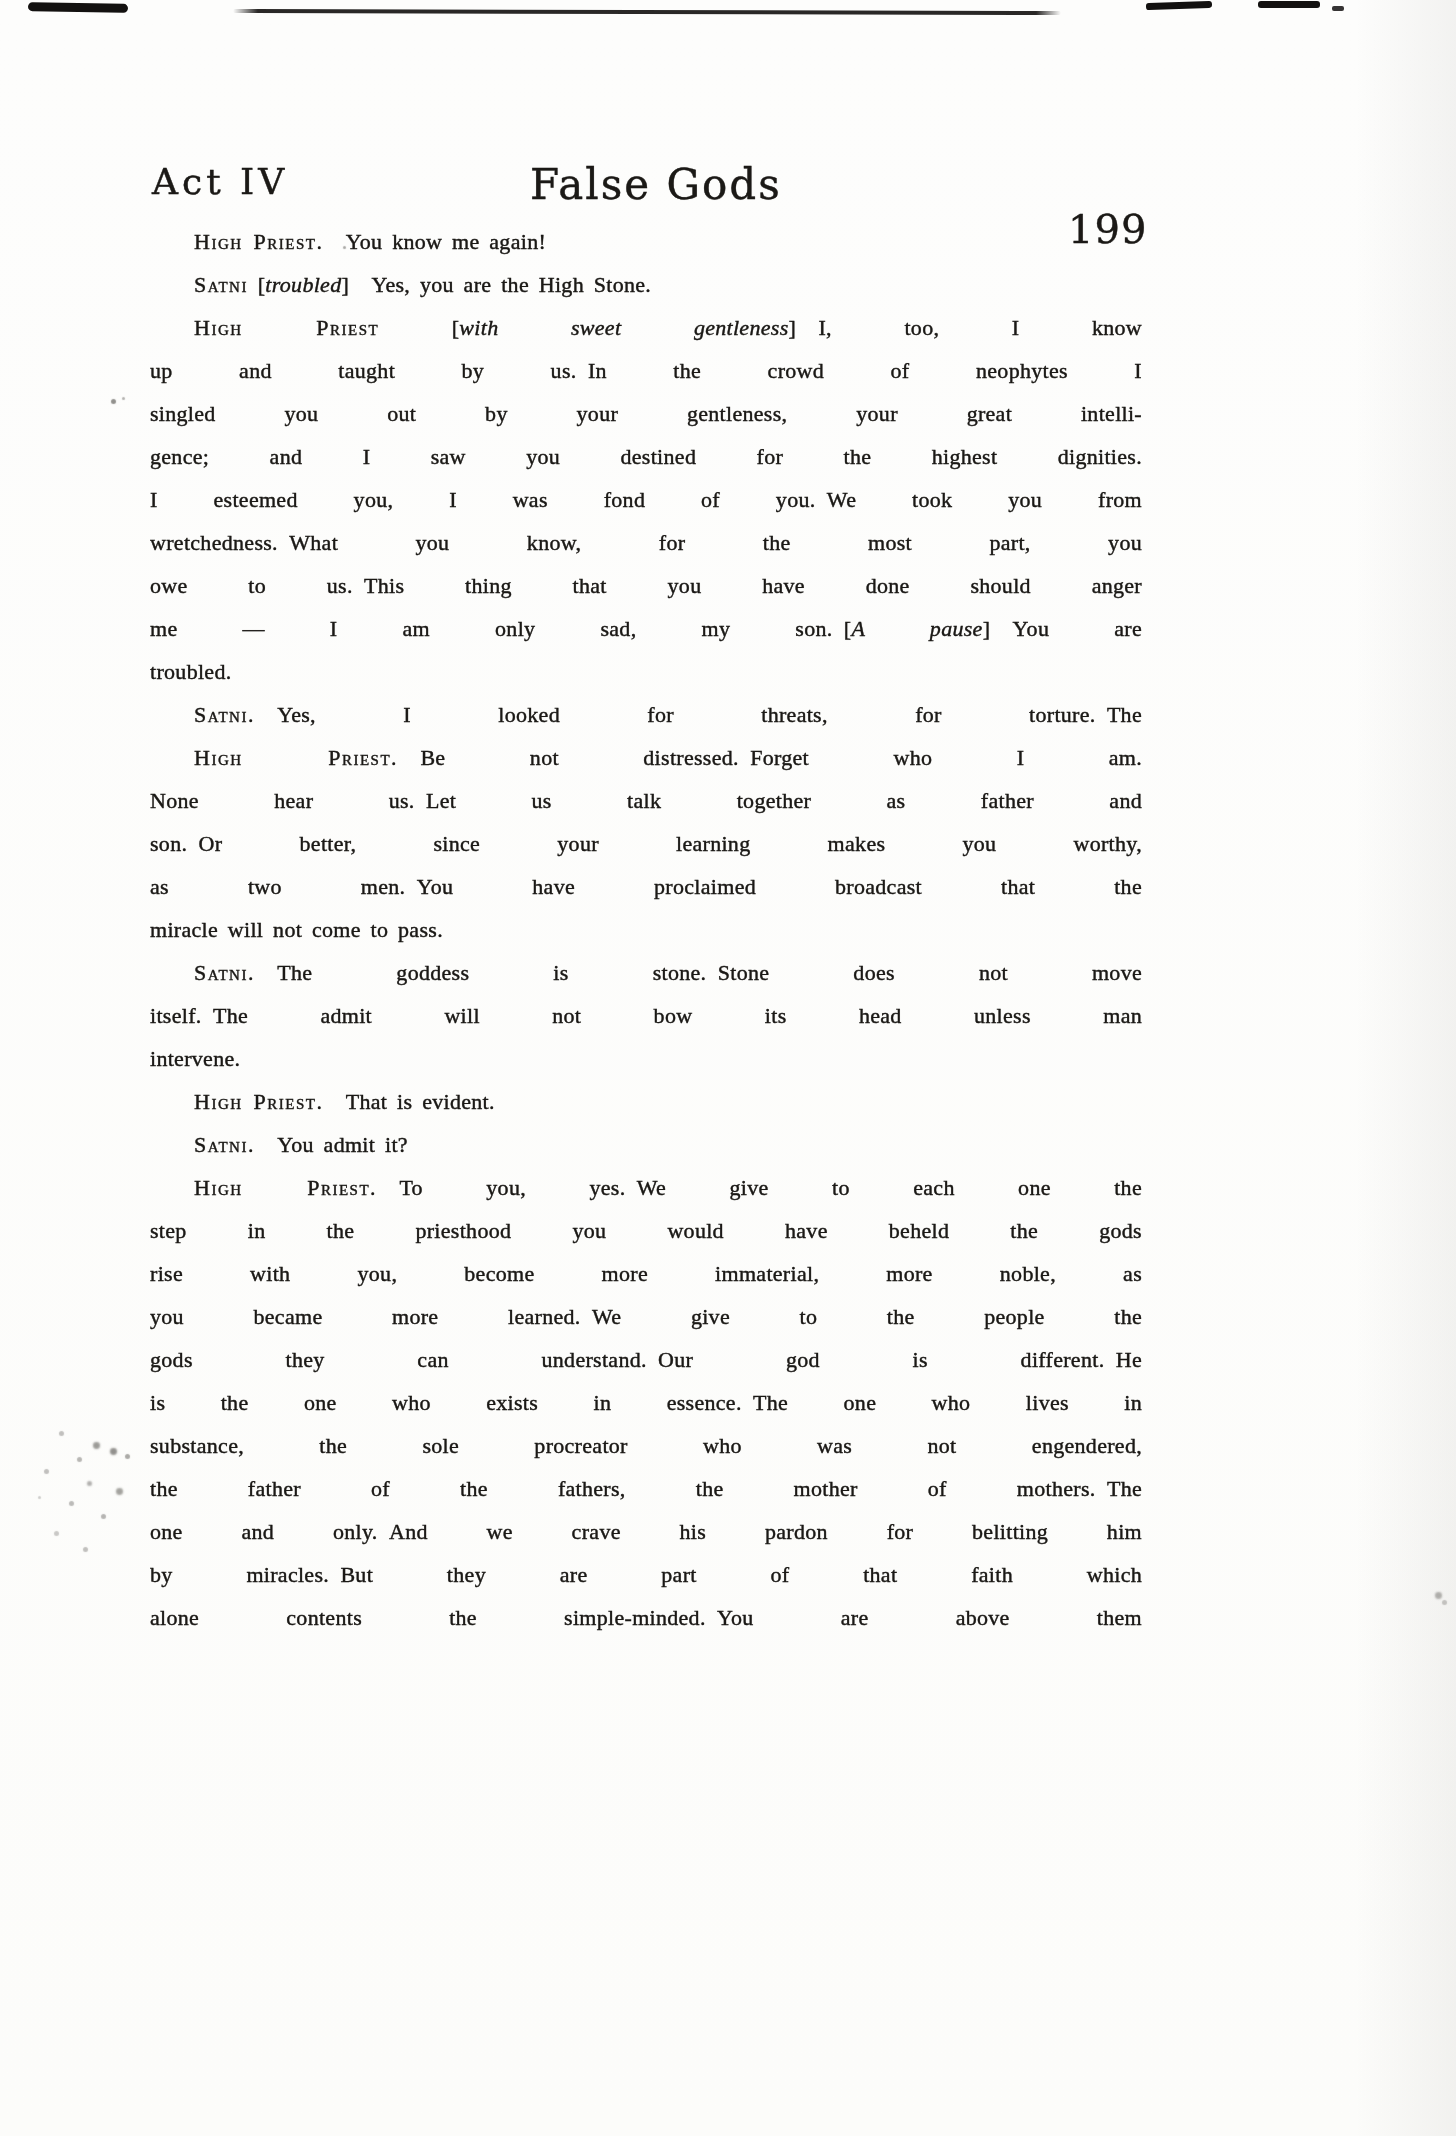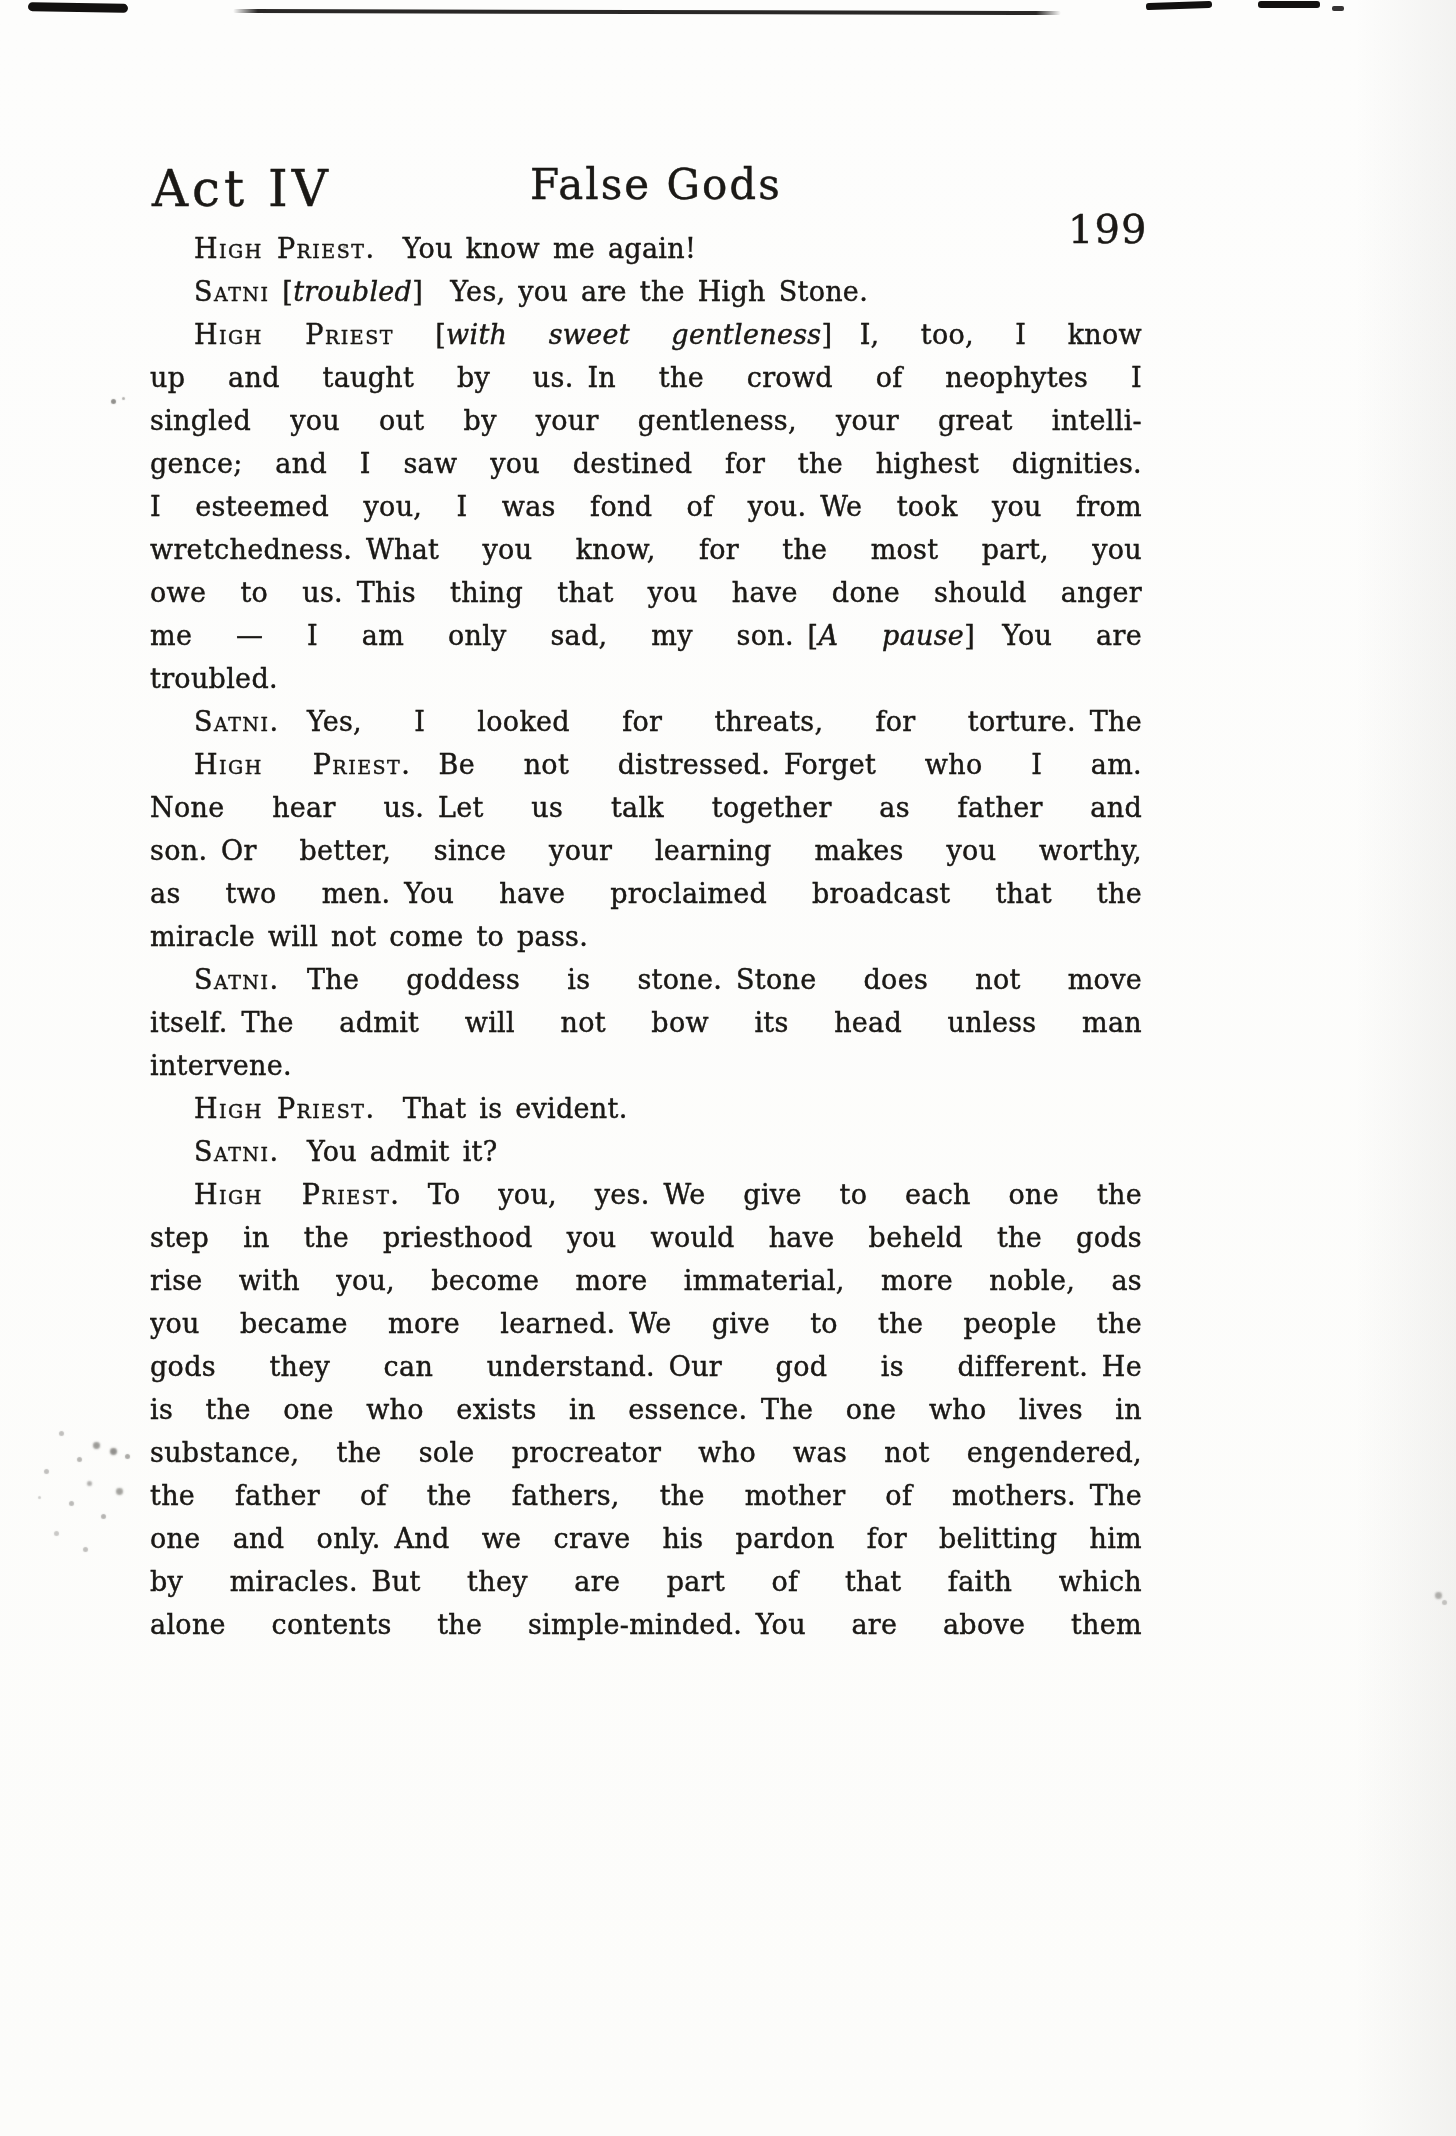--- a/index.html
+++ b/index.html
@@ -9,27 +9,27 @@
       linear-gradient(90deg, rgba(70,66,58,0) 0%, rgba(70,66,58,0) 93%, rgba(70,66,58,0.06) 100%),
       linear-gradient(0deg,#fcfcfa,#fdfdfc);
     font-family:"DejaVu Serif","Liberation Serif",serif;
     color:#1b1916;
   }
   .ink{
     -webkit-text-stroke:0.35px #1b1916;
     text-shadow:0 0 0.8px rgba(27,25,22,0.35);
   }
   
-  .header-act{position:absolute;left:152px;top:164px;font-size:50px;line-height:1;letter-spacing:4px;}
+  .header-act{position:absolute;left:152px;top:164px;font-size:36px;line-height:1;letter-spacing:4px;}
   .header-title{position:absolute;left:530px;top:164px;font-size:42px;line-height:1;letter-spacing:2px;}
   .header-page{position:absolute;left:1068px;top:173px;font-size:40px;line-height:1;letter-spacing:1px;margin-top:36px;}
   
   .text-block{
-    position:absolute;left:150px;top:227px;width:992px;
-    font-size:27px;line-height:43px;word-spacing:4px;letter-spacing:0.3px;
+    position:absolute;left:150px;top:220px;width:992px;
+    font-size:22px;line-height:43px;word-spacing:4px;letter-spacing:0.3px;font-family:Liberation Serif, serif;
   }
   .line{text-align:justify;text-align-last:justify;height:43px;overflow:hidden;}
   .line.last{text-align-last:left;}
   .line.indent{text-indent:44px;}
   .sc{font-variant:small-caps;letter-spacing:1.5px;}
   .i{font-style:italic;}
   
   .artifact{position:absolute;background:#131110;}
   .speckles{
     position:absolute;left:0;top:0;width:3px;height:3px;border-radius:50%;background:transparent;

